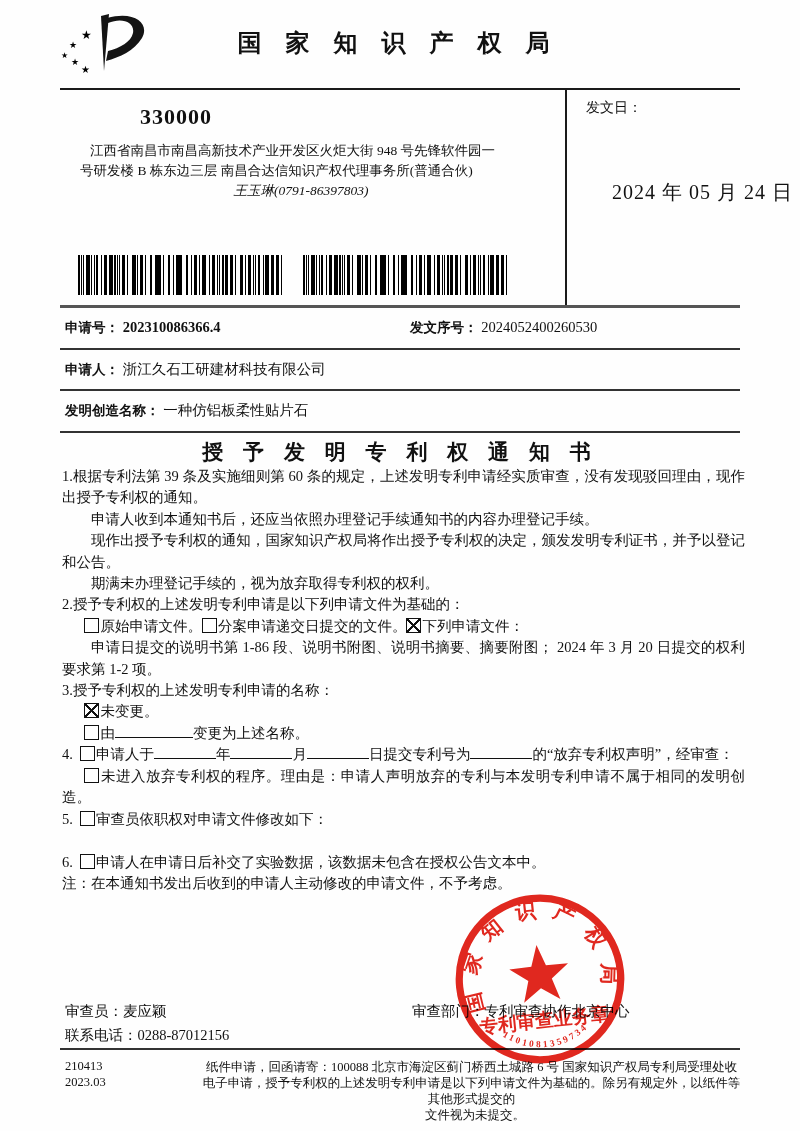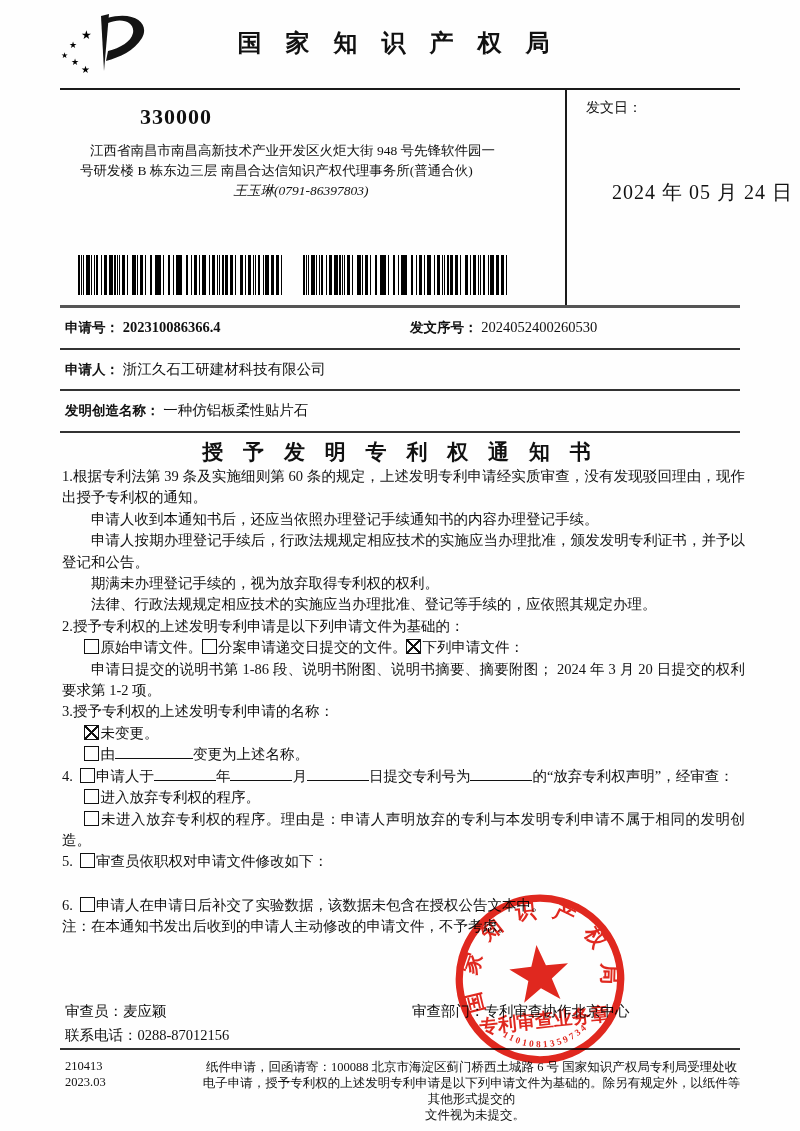--- a/index.html
+++ b/index.html
@@ -122,40 +122,36 @@
     <span class="lbl">发明创造名称：</span>
     <span>一种仿铝板柔性贴片石</span>
   </div>
   <div class="abs rule-thin rule5"></div>
 
   <div class="abs notice-title">授 予 发 明 专 利 权 通 知 书</div>
 
   <div class="abs body">
     <p>1.根据专利法第 39 条及实施细则第 60 条的规定，上述发明专利申请经实质审查，没有发现驳回理由，现作出授予专利权的通知。</p>
     <p class="ind">申请人收到本通知书后，还应当依照办理登记手续通知书的内容办理登记手续。</p>
-    <p class="ind">申请人按期办理登记手续后，行政法规规定相应技术的实施应当办理批准，颁发发明专利证书，并予以登记和公告。</p>
+    <p class="ind">现作出授予专利权的通知，国家知识产权局将作出授予专利权的决定，颁发发明专利证书，并予以登记和公告。</p>
     <p class="ind">期满未办理登记手续的，视为放弃取得专利权的权利。</p>
-    <p class="ind">法律、行政法规规定相应技术的实施应当办理批准、登记等手续的，应依照其规定办理。</p>
     <p>2.授予专利权的上述发明专利申请是以下列申请文件为基础的：</p>
     <p class="ind-s">
       <span class="cb"></span><span>原始申请文件。</span><span class="cb"></span><span>分案申请递交日提交的文件。</span><span class="cb checked"></span><span>下列申请文件：</span>
     </p>
     <p class="ind">申请日提交的说明书第 1-86 段、说明书附图、说明书摘要、摘要附图； 2024 年 3 月 20 日提交的权利要求第 1-2 项。</p>
     <p>3.授予专利权的上述发明专利申请的名称：</p>
     <p class="ind-s">
       <span class="cb checked"></span><span>未变更。</span>
     </p>
     <p class="ind-s">
       <span class="cb"></span><span>由</span><span class="blank blank-w"></span><span>变更为上述名称。</span>
     </p>
     <p>
       <span class="num">4.</span><span class="cb"></span><span>申请人于</span><span class="blank"></span><span>年</span><span class="blank"></span><span>月</span><span class="blank"></span><span>日提交专利号为</span><span class="blank"></span><span>的“放弃专利权声明”，经审查：</span>
-    </p>
-    <p class="ind-s">
-      <span class="cb"></span><span>进入放弃专利权的程序。</span>
     </p>
     <p class="ind-s">
       <span class="cb"></span><span>未进入放弃专利权的程序。理由是：申请人声明放弃的专利与本发明专利申请不属于相同的发明创造。</span>
     </p>
     <p>
       <span class="num">5.</span><span class="cb"></span><span>审查员依职权对申请文件修改如下：</span>
     </p>
     <p class="gap-before">
       <span class="num">6.</span><span class="cb"></span><span>申请人在申请日后补交了实验数据，该数据未包含在授权公告文本中。</span>
     </p>

